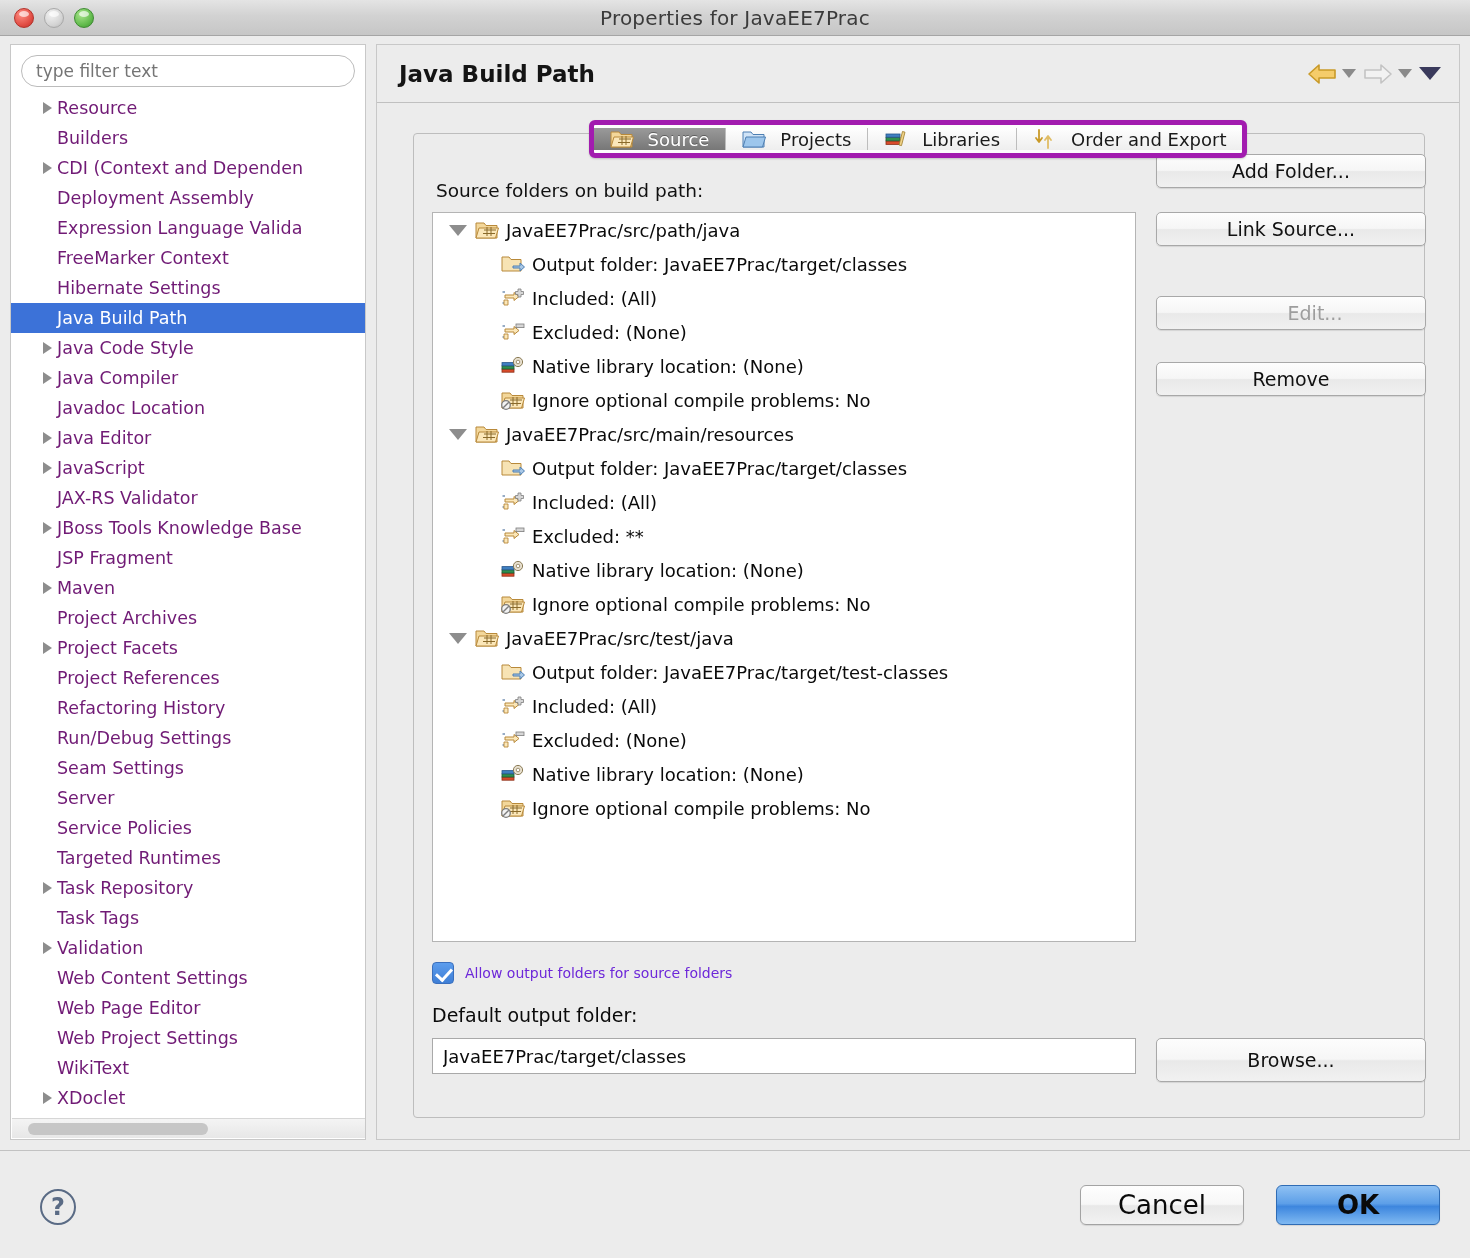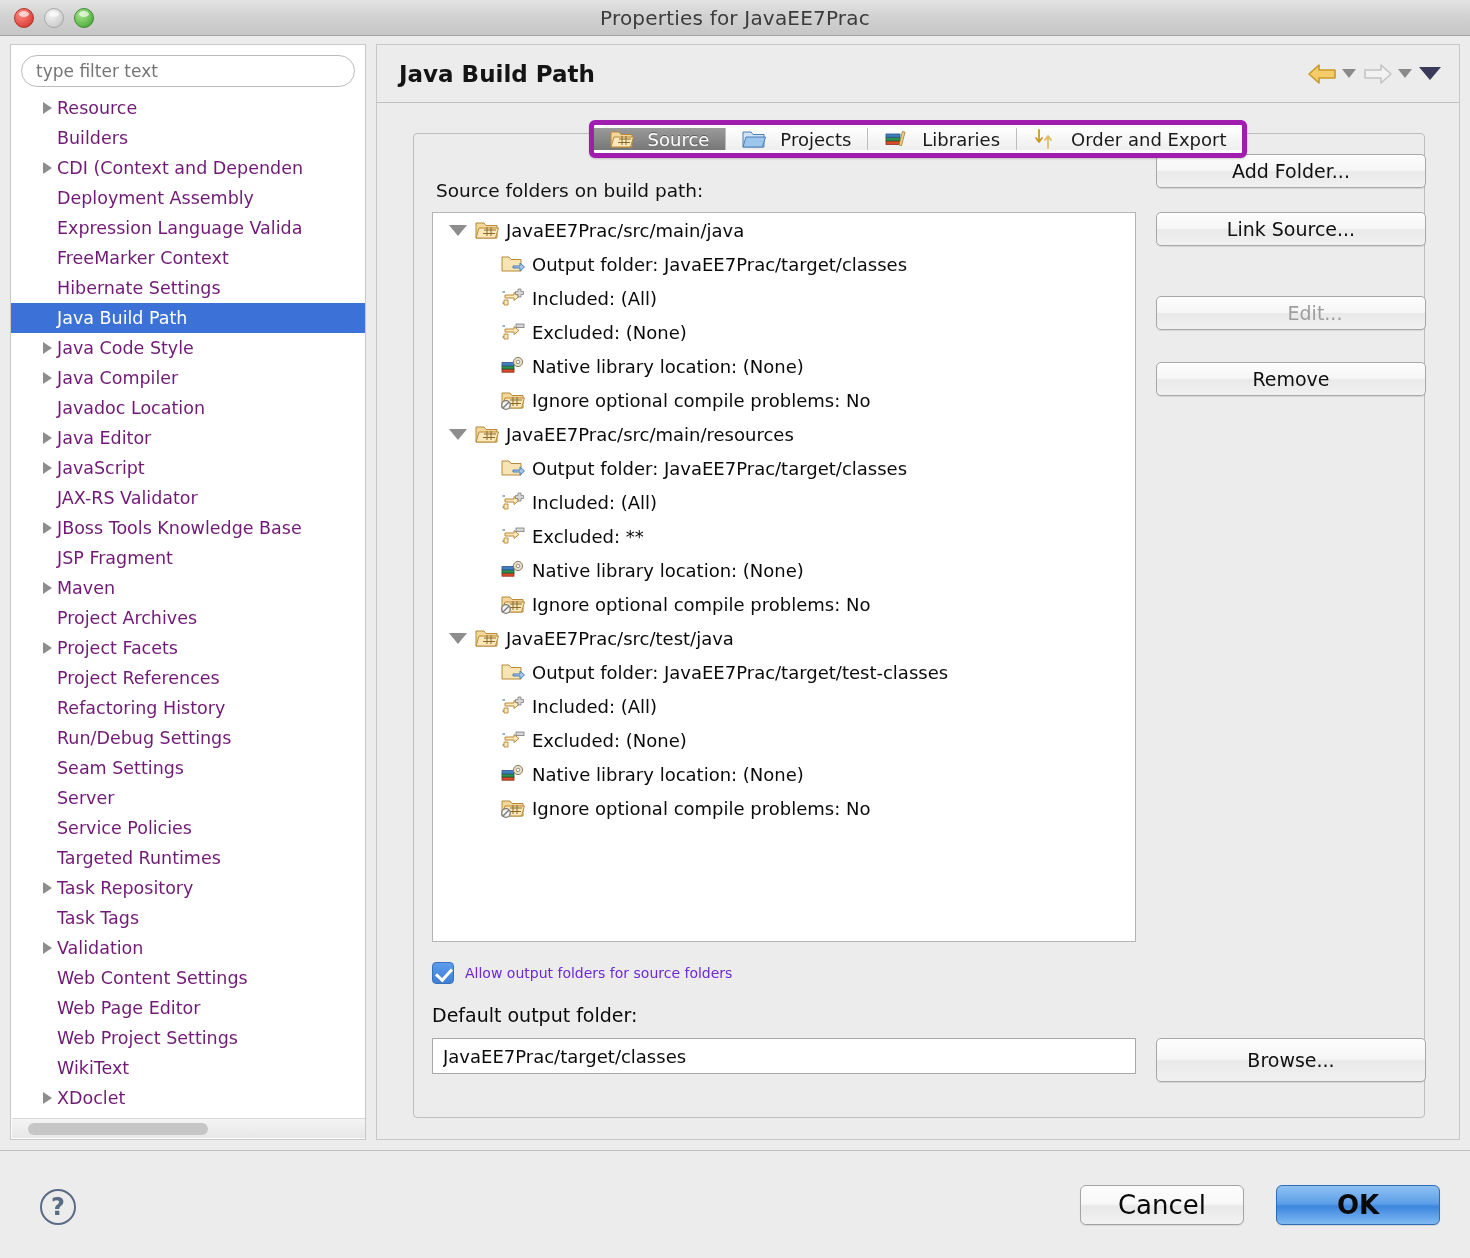--- a/index.html
+++ b/index.html
@@ -352,21 +352,21 @@
           <svg viewBox="0 0 24 22" class="ico">
             <path d="M1 4 L9 4 L11 6.5 L22 6.5 L22 19 L1 19 Z" fill="#f3d79a" stroke="#b8893a" stroke-width="1"></path>
             <path d="M1 19 L4 9 L23.5 9 L20.5 19 Z" fill="#fbe7b9" stroke="#b8893a" stroke-width="1"></path>
             <g stroke="#8a6a2a" stroke-width="1">
               <path d="M12 8 L12 17"></path>
               <path d="M16 8 L16 17"></path>
               <path d="M9 11 L21 11"></path>
               <path d="M8 14.5 L20 14.5"></path>
             </g>
           </svg>
-          <span>JavaEE7Prac/src/main/java</span>
+          <span>JavaEE7Prac/src/path/java</span>
         </div>
         <div class="lrow child">
           <svg viewBox="0 0 24 22" class="ico">
             <path d="M1 4 L8 4 L10 6.5 L20 6.5 L20 18 L1 18 Z" fill="#f7e3b4" stroke="#b8893a" stroke-width="1"></path>
             <path d="M12 13 L19 13 L19 10 L23.5 14 L19 18 L19 15 L12 15 Z" fill="#a9c8e6" stroke="#4d7fb3" stroke-width="1" stroke-linejoin="round"></path>
           </svg>
           <span>Output folder: JavaEE7Prac/target/classes</span>
         </div>
         <div class="lrow child">
           <svg viewBox="0 0 24 22" class="ico">

